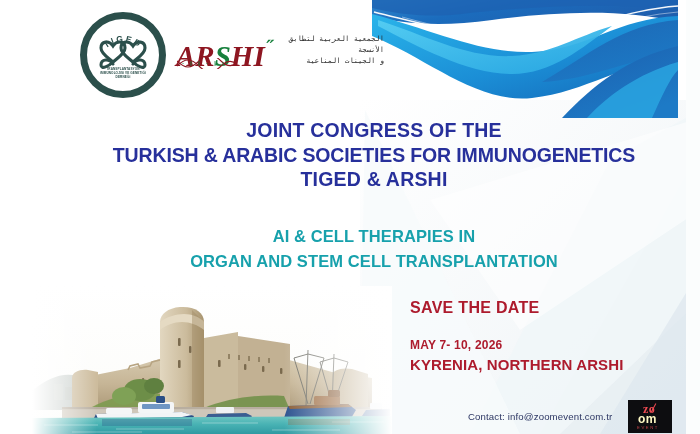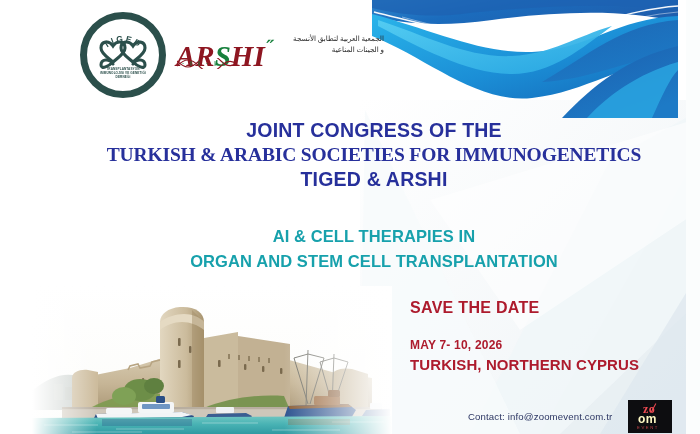--- a/index.html
+++ b/index.html
@@ -113,41 +113,41 @@
     height: 11px;
   }
 
   .arabic-text {
     position: absolute;
     left: 278px;
     top: 34px;
     width: 106px;
     text-align: right;
     direction: rtl;
-    font-family: Liberation Serif, serif;
+    font-family: Liberation Mono, monospace;
     font-size: 7.2px;
     line-height: 11px;
     color: #2a2a2a;
   }
 
   
   .title-block {
     position: absolute;
     left: 0;
     top: 118px;
     width: 700px;
     text-align: center;
     color: #27309b;
     font-weight: bold;
     font-size: 19.5px;
     line-height: 24.5px;
     letter-spacing: 0.2px;
   }
   .title-line { display: block; white-space: nowrap; padding-left: 48px; }
-  .title-line.l2 { font-size: 19.5px; letter-spacing: -0.15px; font-family: Liberation Serif, serif; }
+  .title-line.l2 { font-size: 19.5px; letter-spacing: -0.15px; }
 
   
   .subtitle-block {
     position: absolute;
     left: 0;
     top: 224px;
     width: 700px;
     text-align: center;
     color: #17a1ac;
     font-weight: bold;
@@ -513,21 +513,21 @@
 
       <rect width="360" height="148" fill="url(#fadeL)"></rect>
       <rect width="360" height="148" fill="url(#fadeR)"></rect>
       <rect width="360" height="60" fill="url(#fadeT)"></rect>
     </svg>
   </div>
 
   <div class="save-block">
     <span class="save-head">SAVE THE DATE</span>
     <span class="save-date">MAY 7- 10, 2026</span>
-    <span class="save-place">TURKISH, NORTHERN CYPRUS</span>
+    <span class="save-place">KYRENIA, NORTHERN ARSHI</span>
   </div>
 
   <div class="contact-text">Contact: info@zoomevent.com.tr</div>
 
   <div class="zoom-logo">
     <span class="zl-1">zo</span>
     <span class="zl-slash"></span>
     <span class="zl-2">om</span>
     <span class="zl-3">EVENT</span>
   </div>

